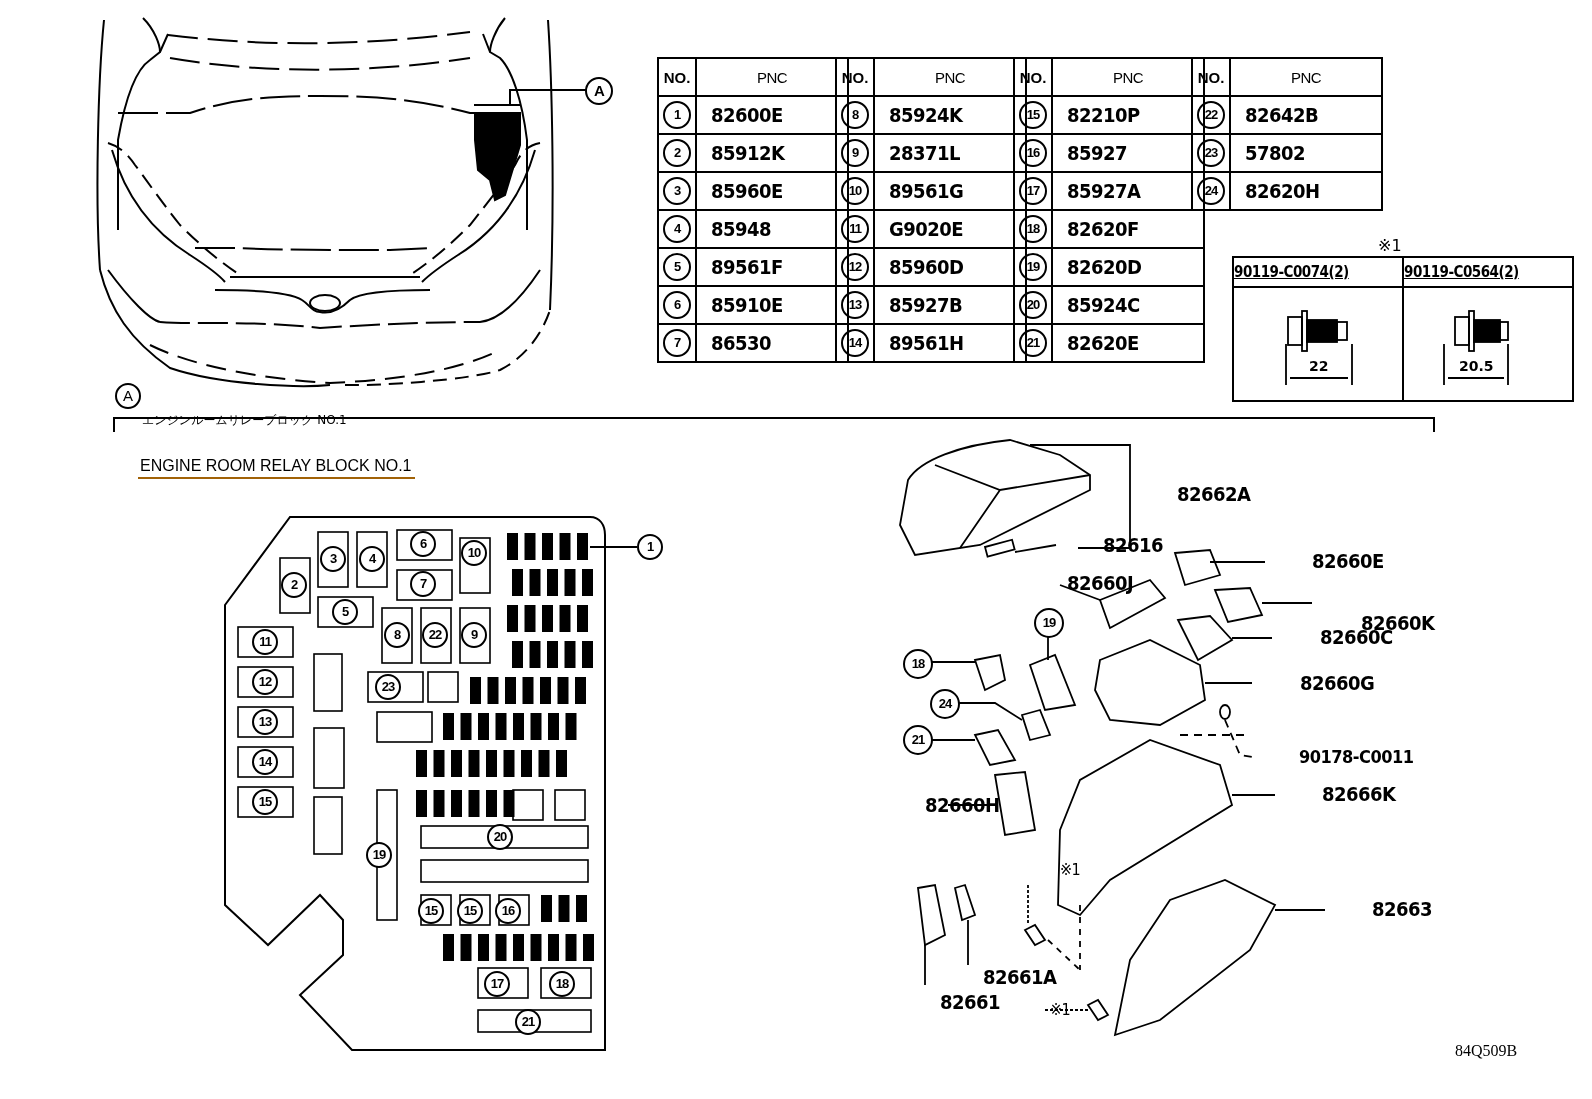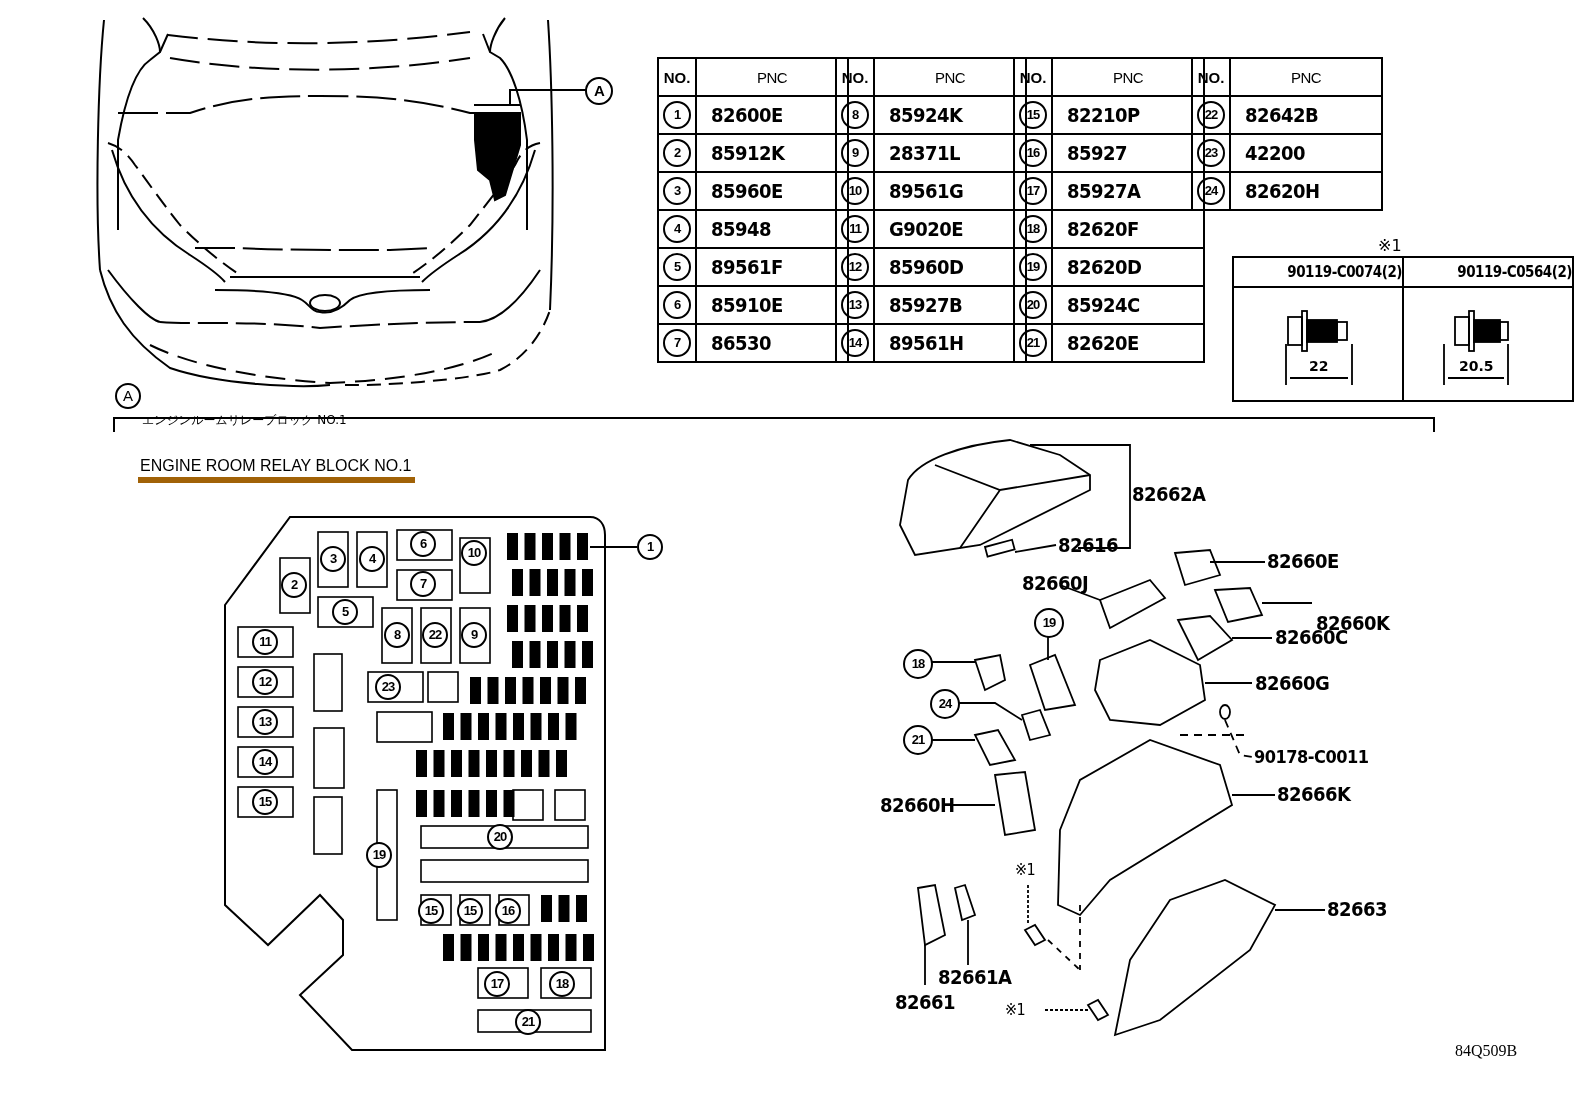--- a/index.html
+++ b/index.html
@@ -9,26 +9,26 @@
   .pnc-table td, .pnc-table th { border: 2px solid #000; height: 36px; padding: 0; }
   .pnc-table th { font-weight: bold; font-size: 15px; height: 36px; }
   .pnc-table .no { width: 36px; text-align: center; }
   .pnc-table .pnc { width: 136px; text-align: left; padding-left: 14px; font-family: "DejaVu Sans Condensed","DejaVu Sans", sans-serif; font-weight: bold; font-size: 20px; letter-spacing: -0.5px; margin-left: 12px; }
   .pnc-table th.pnc { text-align: center; padding-left: 0; font-family: "Liberation Sans", sans-serif; font-weight: normal; font-size: 15px; }
   .circ { display: inline-block; width: 24px; height: 24px; border: 2px solid #000; border-radius: 50%; line-height: 24px; text-align: center; font-size: 13px; font-weight: bold; box-sizing: content-box; font-family: "Liberation Sans", sans-serif; letter-spacing: -1px; }
   .bolt-box { position: absolute; left: 1232px; top: 256px; width: 338px; height: 142px; border: 2px solid #000; }
   .bolt-cell { position: absolute; top: 0; height: 142px; width: 168px; }
   .bolt-cell.left { left: 0; border-right: 2px solid #000; }
   .bolt-cell.right { left: 170px; }
-  .bolt-head { height: 28px; border-bottom: 2px solid #000; font-weight: bold; font-size: 15px; text-align: right; line-height: 28px; font-family: "DejaVu Sans Condensed","DejaVu Sans", sans-serif; letter-spacing: -0.5px; }
+  .bolt-head { height: 28px; border-bottom: 2px solid #000; font-weight: bold; font-size: 15px; text-align: left; line-height: 28px; font-family: "DejaVu Sans Condensed","DejaVu Sans", sans-serif; letter-spacing: -0.5px; text-decoration: underline; }
   .dim { position: absolute; font-size: 14px; font-weight: bold; font-family: "DejaVu Sans", sans-serif; }
   .star-note { position: absolute; left: 1378px; top: 236px; font-size: 16px; }
-  .lbl { position: absolute; font-family: "DejaVu Sans Condensed","DejaVu Sans", sans-serif; font-weight: bold; font-size: 20px; letter-spacing: -0.5px; white-space: nowrap; }
+  .lbl { position: absolute; font-family: "DejaVu Sans Condensed","DejaVu Sans", sans-serif; font-weight: bold; font-size: 20px; letter-spacing: -0.5px; white-space: nowrap; padding-left: 45px; }
   .title-jp { position: absolute; left: 142px; top: 412px; font-size: 12px; }
-  .title-en { position: absolute; left: 138px; top: 457px; font-size: 16px; font-family: "Liberation Sans", sans-serif; border-bottom: 6px solid #a16207; padding: 0 4px 2px 2px; }
+  .title-en { position: absolute; left: 138px; top: 457px; font-size: 16px; font-family: "Liberation Sans", sans-serif; border-bottom: 2px solid #a16207; padding: 0 4px 2px 2px; }
   .code { position: absolute; left: 1455px; top: 1042px; font-size: 16px; font-family: "Liberation Serif", serif; }
   .callout { position: absolute; width: 26px; height: 26px; border: 2px solid #000; border-radius: 50%; text-align: center; line-height: 26px; font-size: 13px; font-weight: bold; font-family: "Liberation Sans", sans-serif; letter-spacing: -1px; background: #fff; }
   .sec-A { position: absolute; width: 22px; height: 22px; border: 2px solid #000; border-radius: 50%; text-align: center; line-height: 22px; font-size: 15px; font-family: "Liberation Sans", sans-serif; background:#fff; }
 </style>
 </head>
 <body>
 
 <svg width="1592" height="1099" viewBox="0 0 1592 1099">
   <g fill="none" stroke="#000" stroke-width="2">
 
@@ -339,21 +339,21 @@
       <tr>
         <th class="no">NO.</th>
         <th class="pnc">PNC</th>
       </tr>
   <tr>
         <td class="no"><span class="circ">22</span></td>
         <td class="pnc">82642B</td>
       </tr>
   <tr>
         <td class="no"><span class="circ">23</span></td>
-        <td class="pnc">42200</td>
+        <td class="pnc">57802</td>
       </tr>
   <tr>
         <td class="no"><span class="circ">24</span></td>
         <td class="pnc">82620H</td>
       </tr>
 </tbody>
   </table>
 
 <div class="star-note">※1</div>
 <div class="bolt-box">

